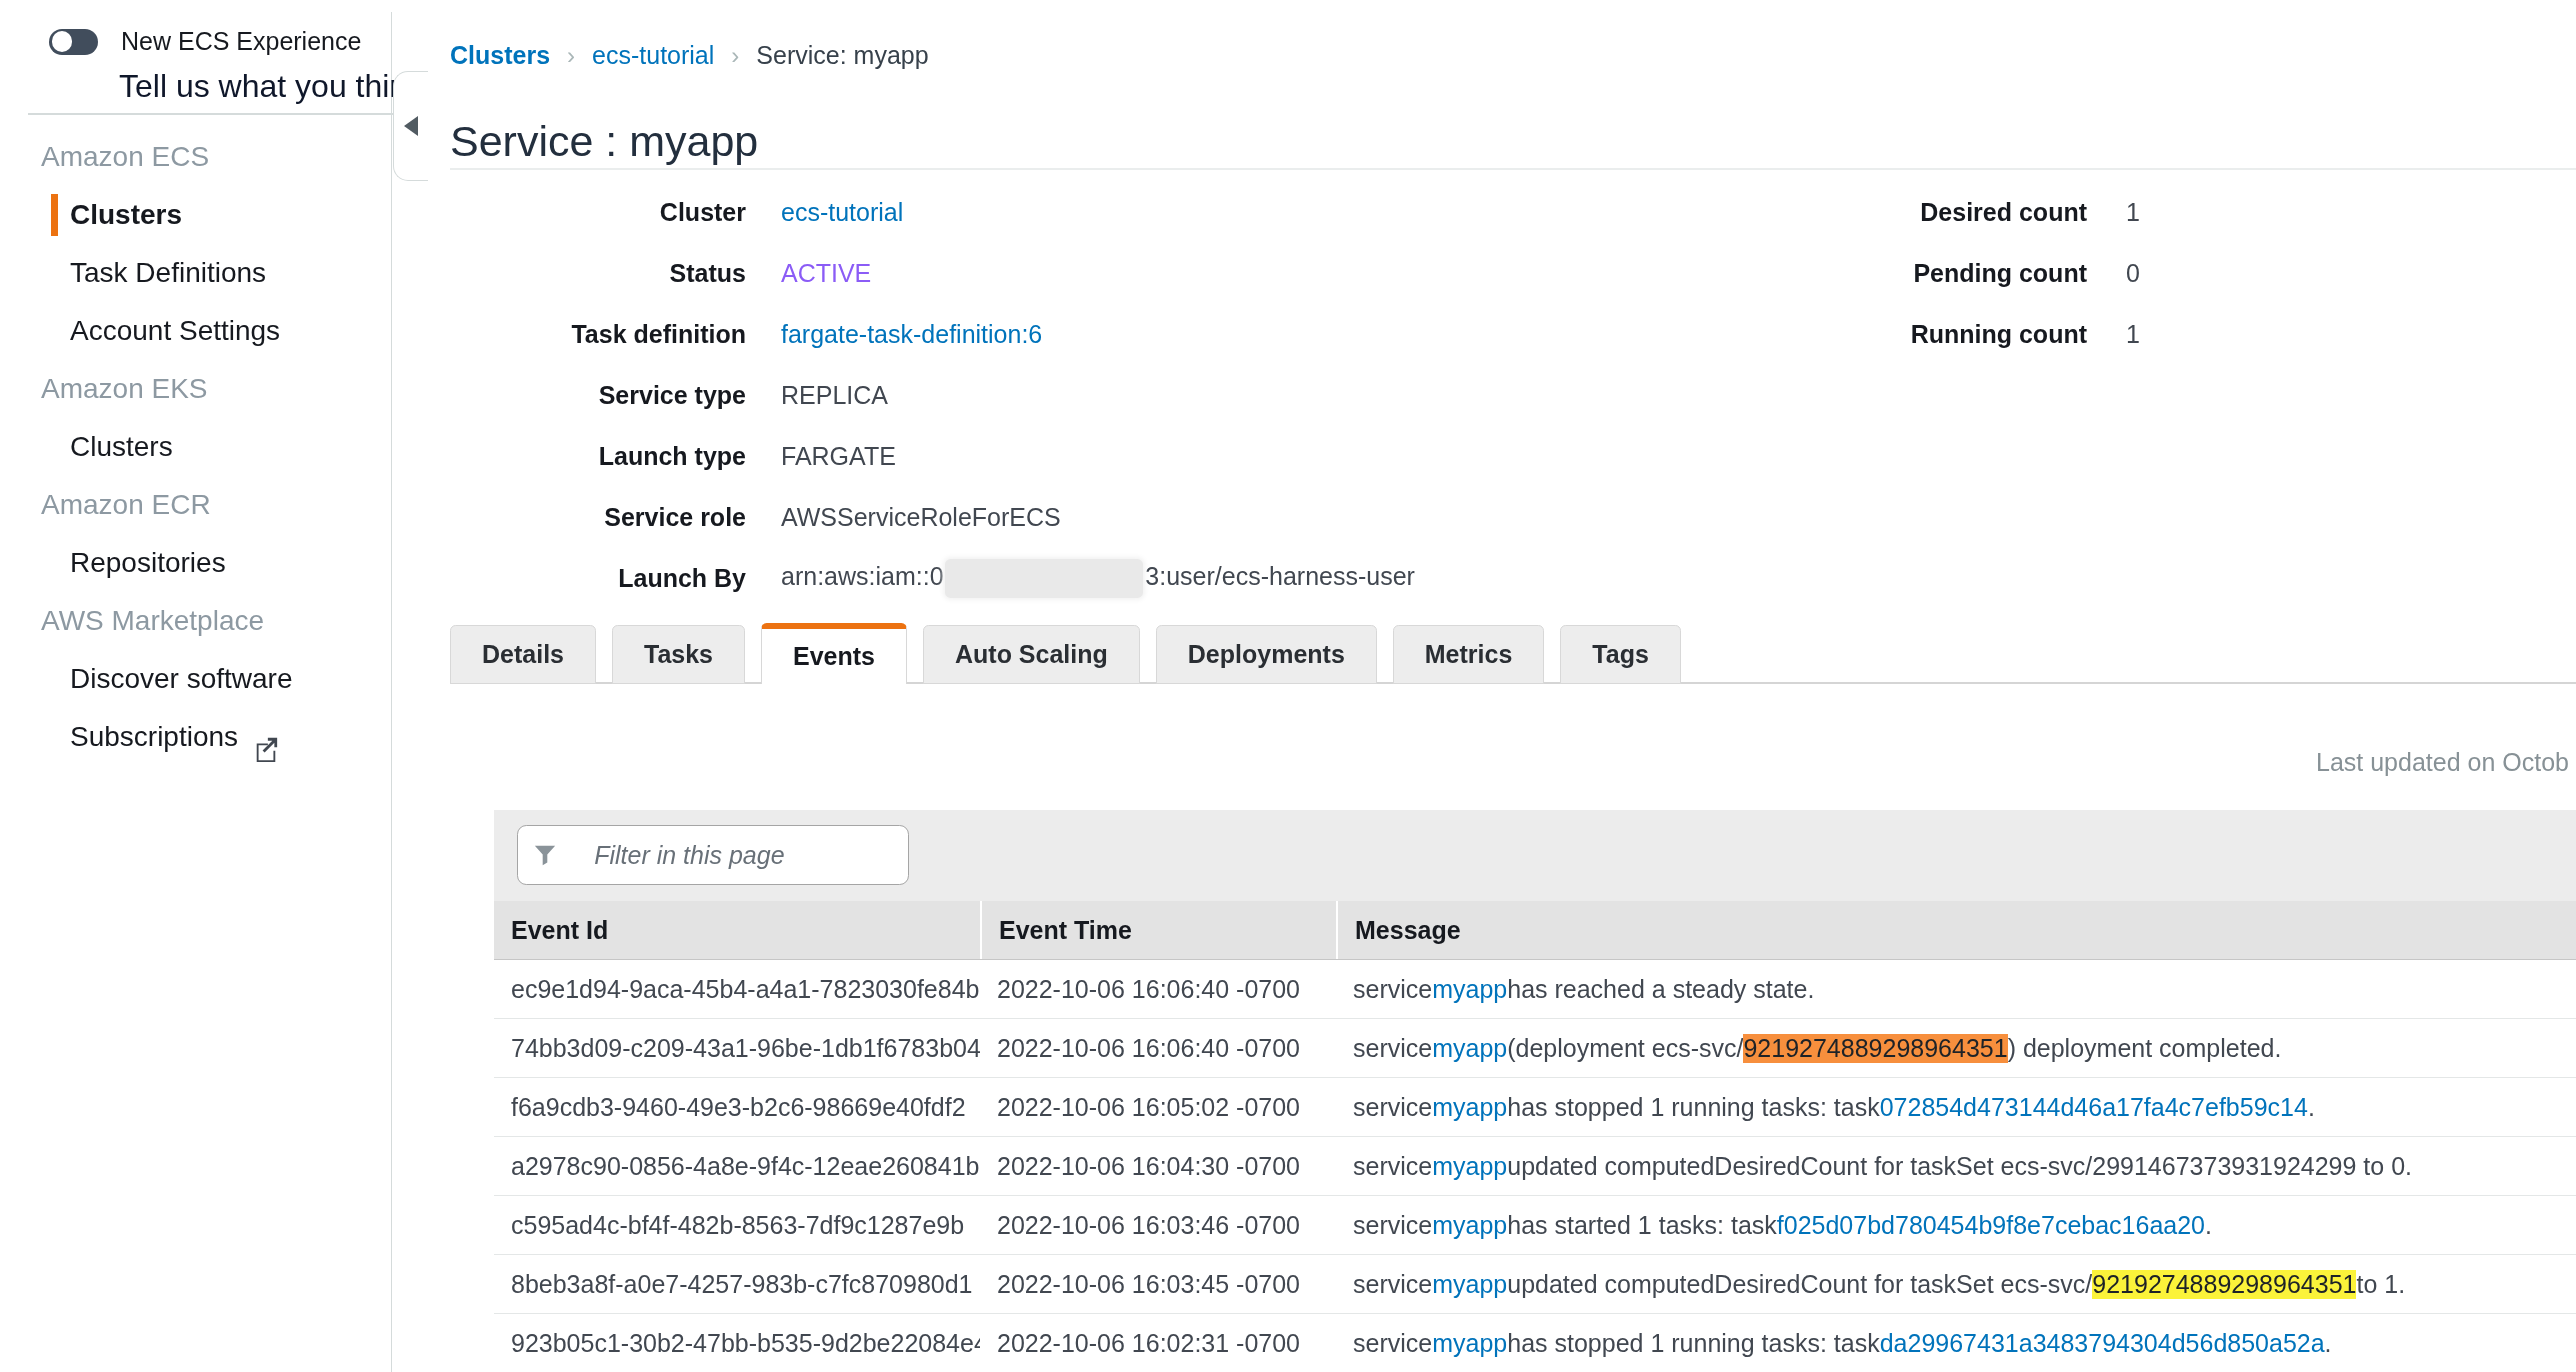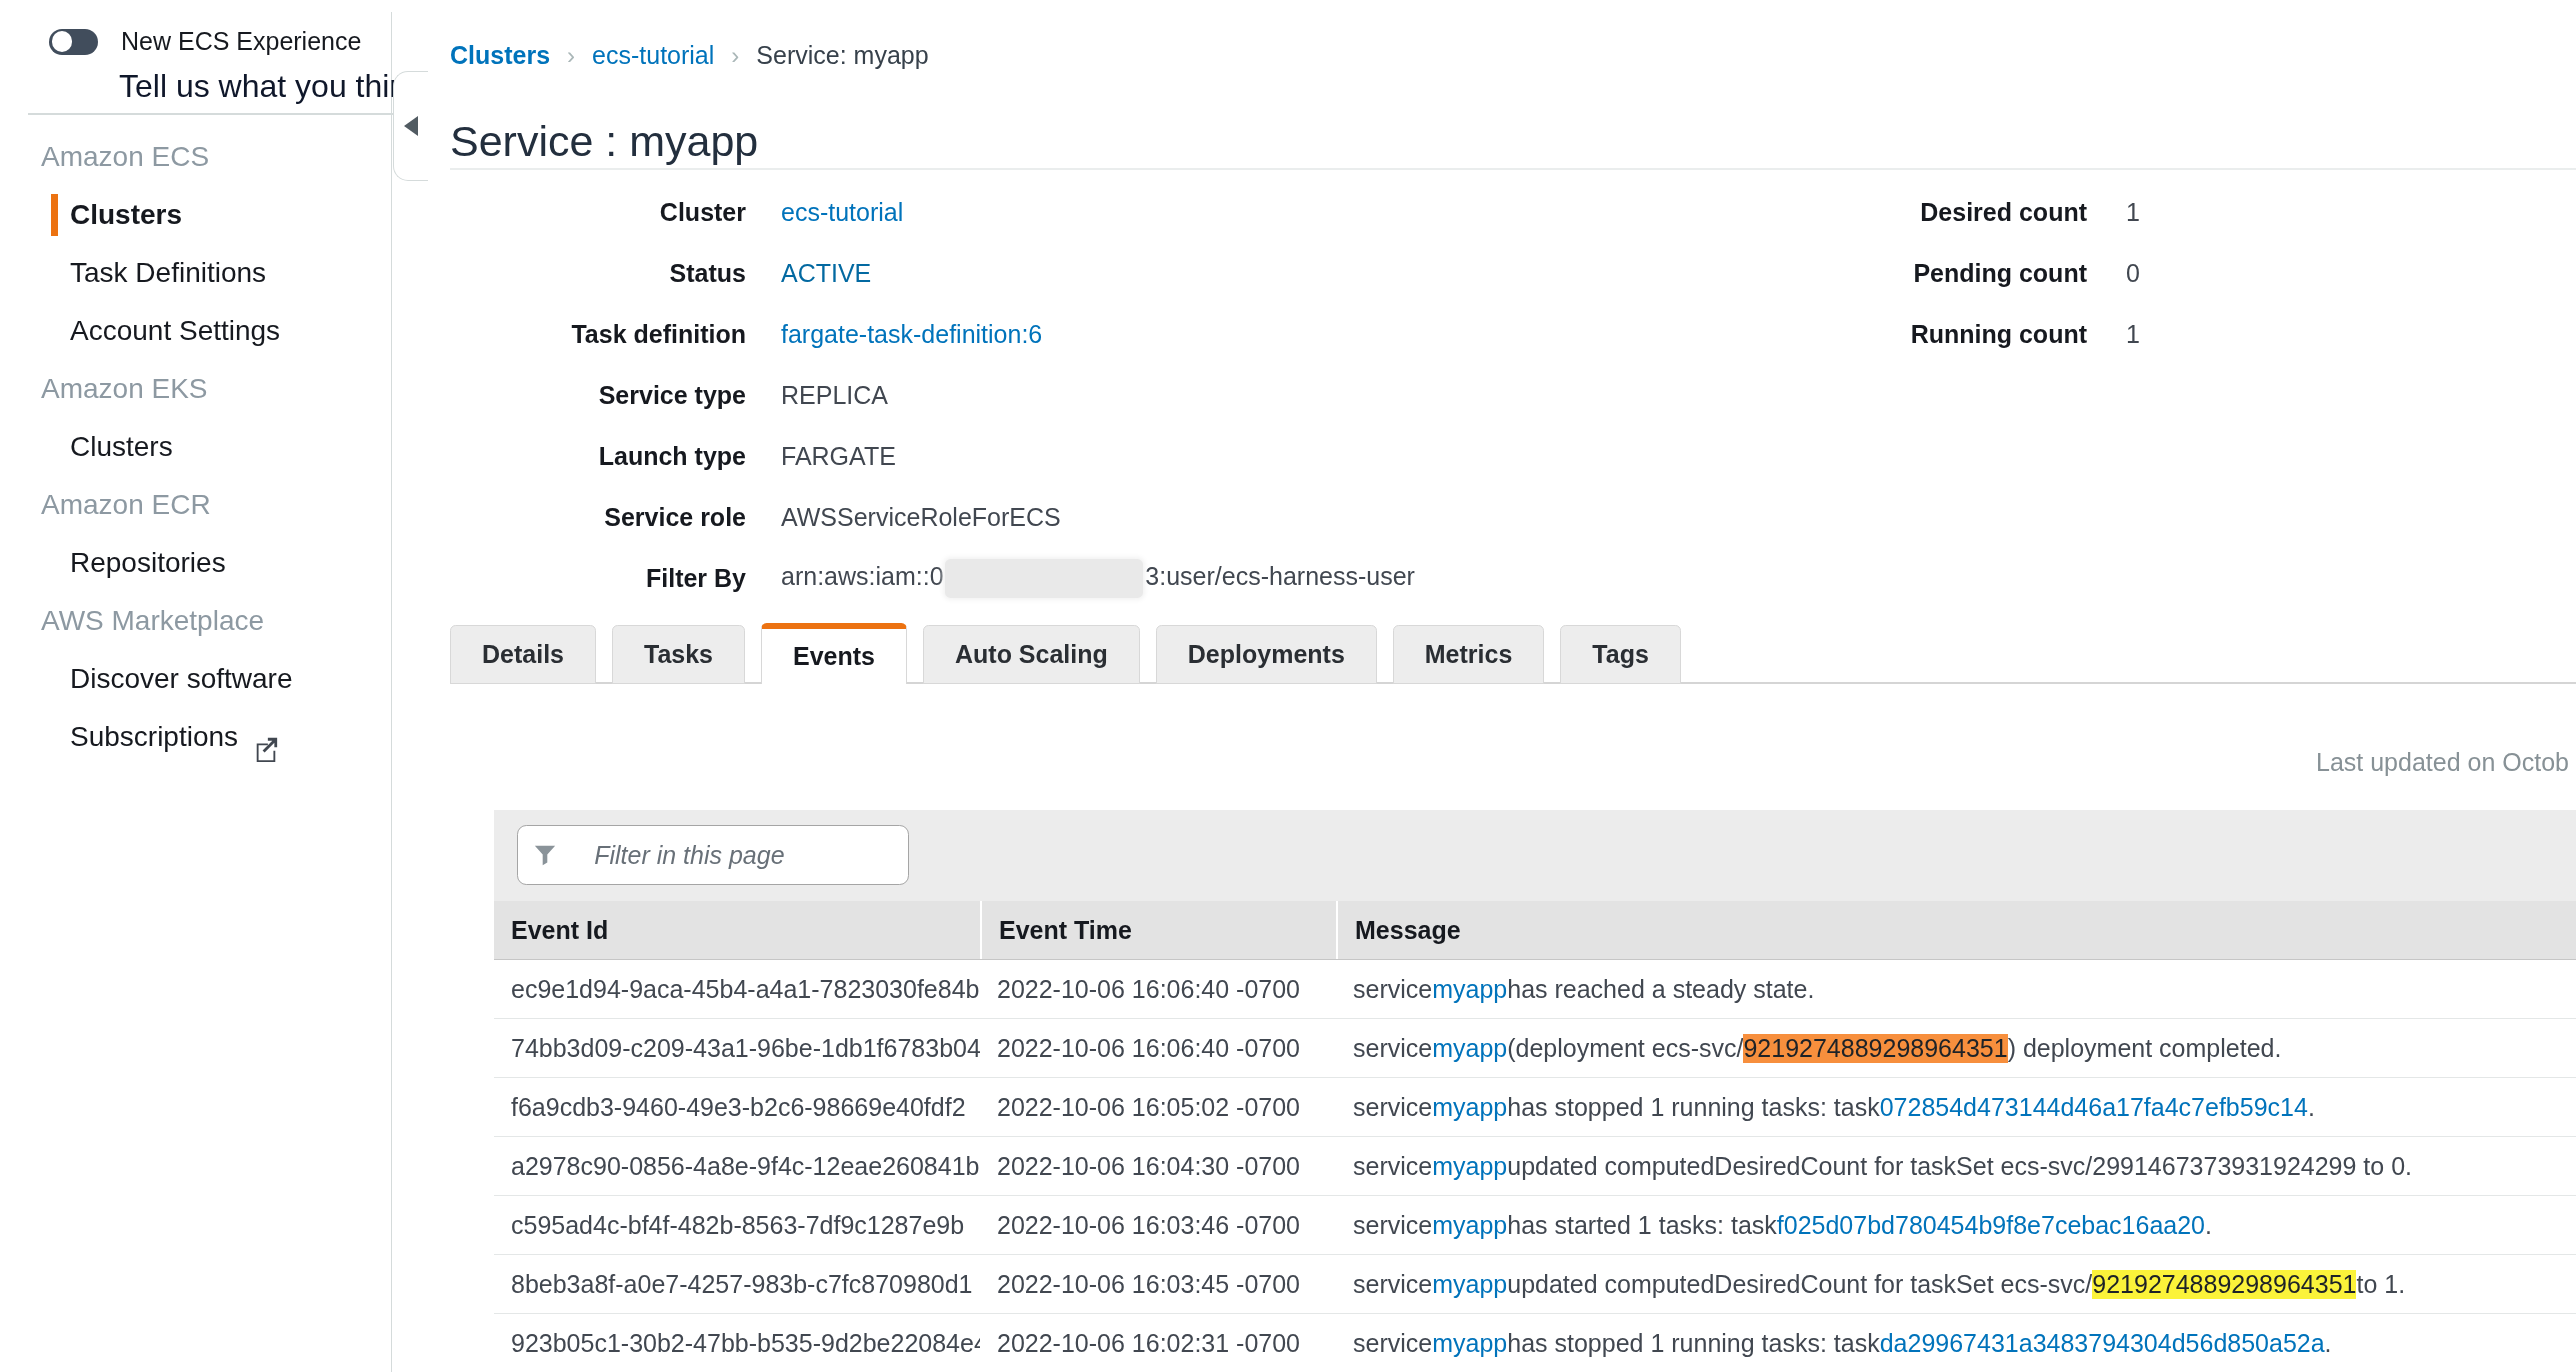--- a/index.html
+++ b/index.html
@@ -37,21 +37,21 @@
   .page-title{position:absolute;left:450px;top:88px;font-size:43px;font-weight:400;color:#232argin:0;}
   .page-title{position:absolute;left:450px;top:88px;font-size:43px;font-weight:400;color:#232f3e;}
   .title-divider{position:absolute;left:450px;top:168px;right:0;height:1.9px;background:#eaeded;}
 
   
   .details{position:absolute;left:466px;top:182px;}
   .drow{display:flex;height:61px;align-items:center;font-size:25px;}
   .dlabel{width:280px;text-align:right;font-weight:bold;color:#16191f;white-space:nowrap;}
   .dvalue{margin-left:35px;color:#414750;white-space:nowrap;}
   .dvalue.link{color:#0073bb;cursor:pointer;}
-  .dvalue.status{color:#0369a1;}
+  .dvalue.status{color:#8b5cf6;}
   .redacted{display:inline-block;width:198px;height:39px;background:#e9e9e9;border-radius:5.6px;
             vertical-align:middle;margin:0 1.9px;box-shadow:0 0 5.6px 1.9px #f2f2f2;}
   .counts{position:absolute;left:1819px;top:182px;}
   .crow{display:flex;height:61px;align-items:center;font-size:25px;}
   .clabel{width:268px;text-align:right;font-weight:bold;white-space:nowrap;}
   .cvalue{margin-left:39px;color:#414750;}
 
   
   .tabline{position:absolute;left:450px;top:682px;right:0;height:1.9px;background:#d5d5d5;}
   .tabs{position:absolute;left:450px;top:623px;display:flex;align-items:flex-end;gap:16px;}
@@ -159,21 +159,21 @@
     </div>
     <div class="drow">
       <span class="dlabel">Launch type</span>
       <span class="dvalue">FARGATE</span>
     </div>
     <div class="drow">
       <span class="dlabel">Service role</span>
       <span class="dvalue">AWSServiceRoleForECS</span>
     </div>
     <div class="drow">
-      <span class="dlabel">Filter By</span>
+      <span class="dlabel">Launch By</span>
       <span class="dvalue">arn:aws:iam::0<span class="redacted"></span>3:user/ecs-harness-user</span>
     </div>
   </div>
 <div class="counts" id="counts">
     <div class="crow">
       <span class="clabel">Desired count</span>
       <span class="cvalue">1</span>
     </div>
     <div class="crow">
       <span class="clabel">Pending count</span>

